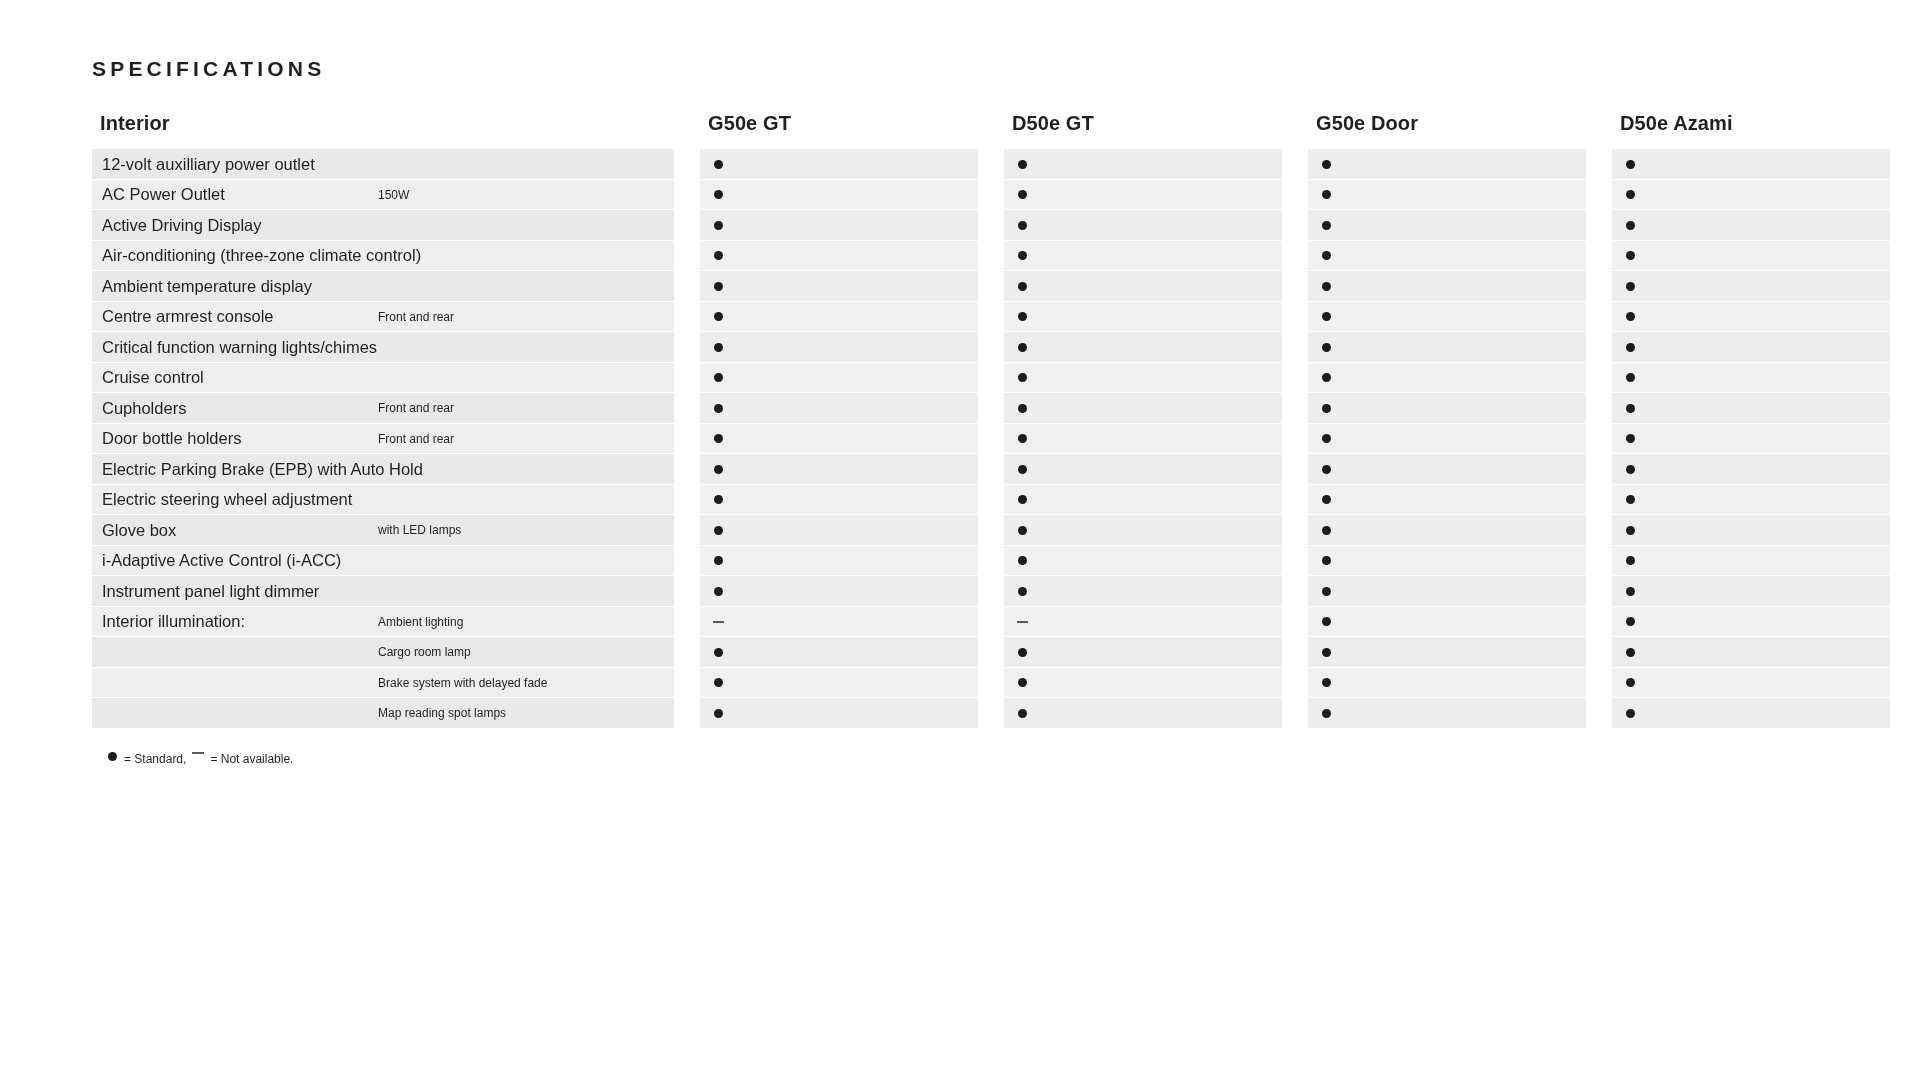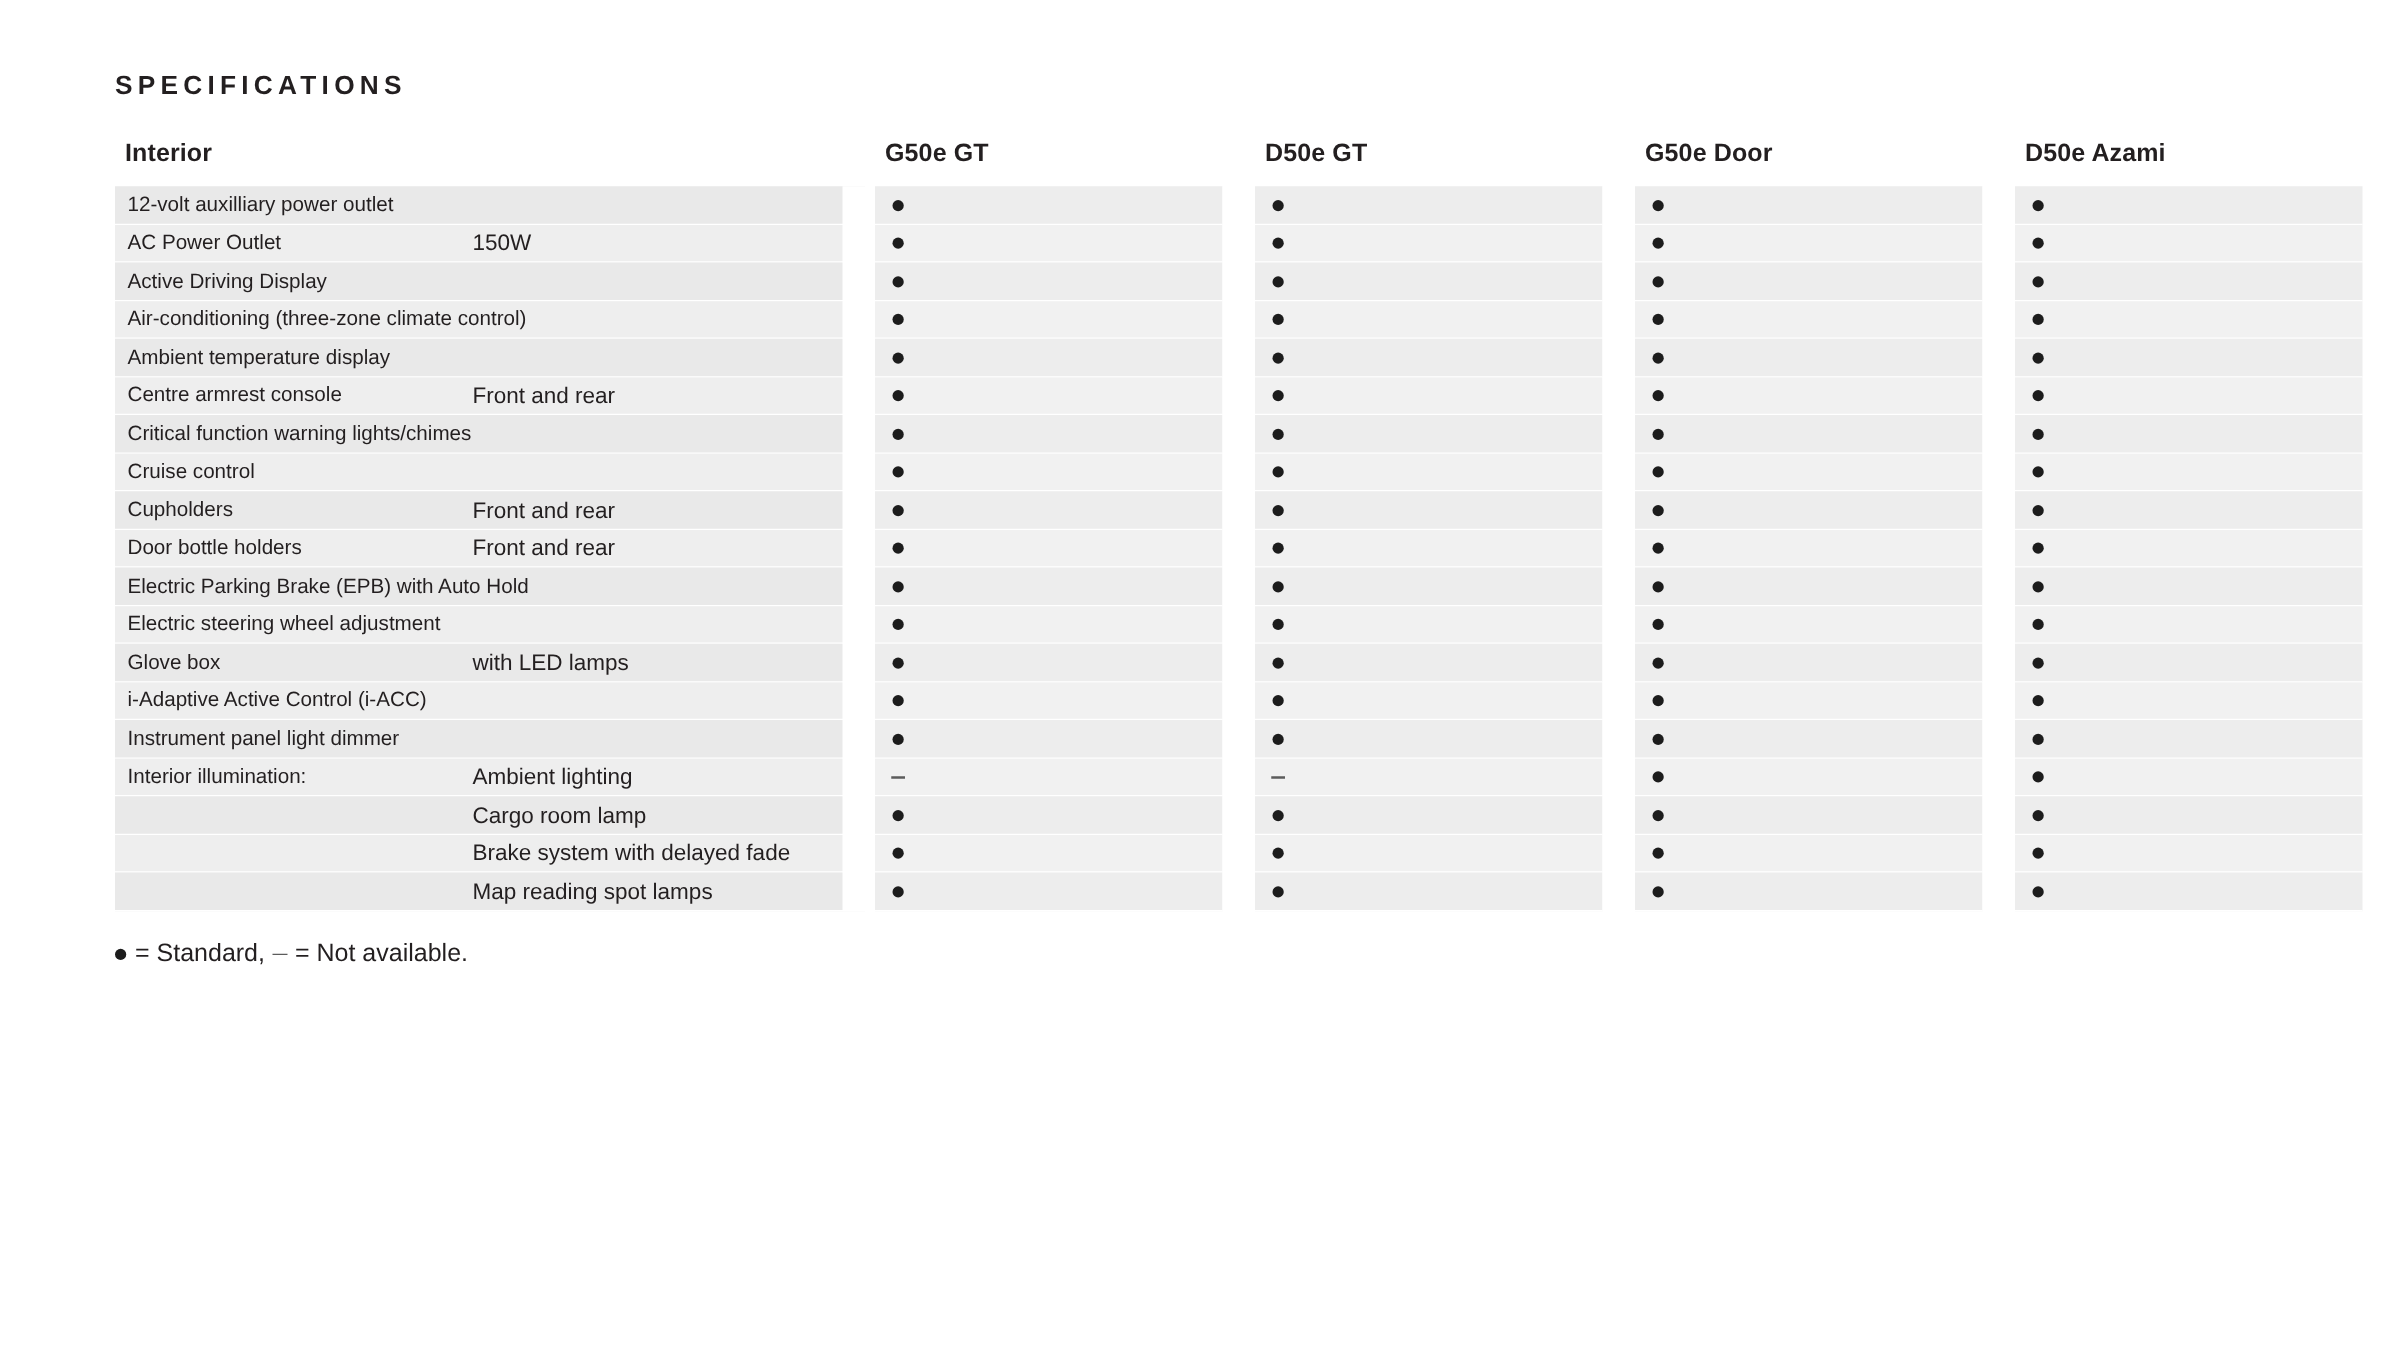--- a/index.html
+++ b/index.html
@@ -108,21 +108,21 @@
     color: #231f20;
     white-space: nowrap;
   }
   .cell-sub {
     position: absolute;
     left: 286px;
     top: 0;
     height: 100%;
     display: flex;
     align-items: center;
-    font-size: 18px;
+    font-size: 12px;
     color: #231f20;
     white-space: nowrap;
   }
 
   
   .band-val {
     position: absolute;
     top: 0;
     height: 100%;
     width: 278px;
@@ -170,25 +170,24 @@
   .gutter {
     position: absolute;
     top: 0;
     width: 26px;
     background: #ffffff;
   }
 
   
   .legend {
     position: absolute;
-    left: 64px;
+    left: 80px;
     top: 752px;
     display: flex;
-    align-items: center;
-    font-size: 20px;
+    font-size: 12px;
     color: #231f20;
     white-space: nowrap;
   }
   .legend .dot {
     width: 9px;
     height: 9px;
     margin-right: 7px;
   }
   .legend .dash {
     width: 12px;

